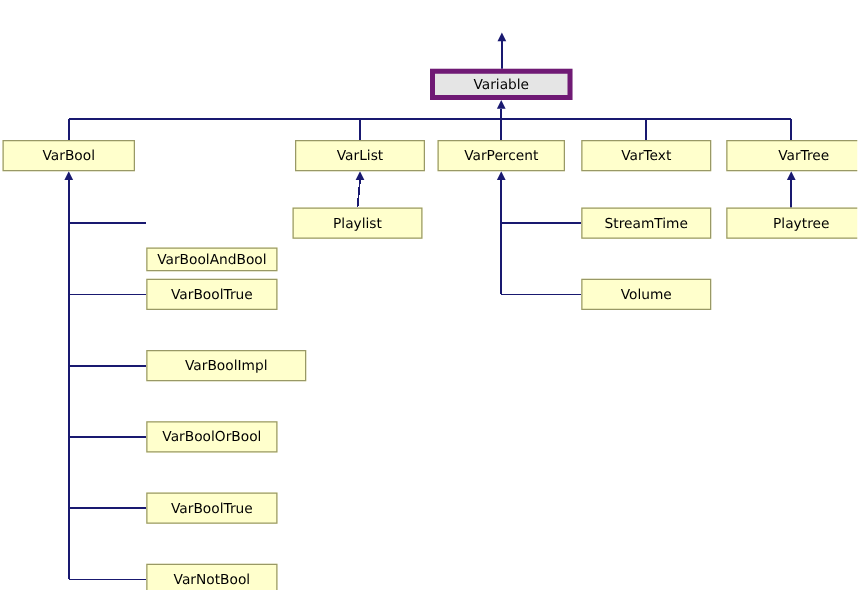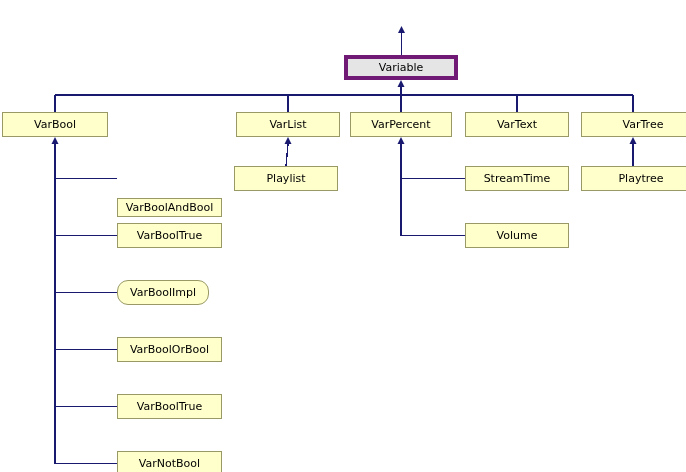--- a/index.html
+++ b/index.html
@@ -115,21 +115,21 @@
     </div>
     <div class="node filled" style="left: 581px; top: 166px; width: 120px; height: 25px;">
       <span class="node-label">Playtree</span>
     </div>
     <div class="node filled" style="left: 117px; top: 223px; width: 105px; height: 25px;">
       <span class="node-label">VarBoolTrue</span>
     </div>
     <div class="node filled" style="left: 465px; top: 223px; width: 104px; height: 25px;">
       <span class="node-label">Volume</span>
     </div>
-    <div class="node filled" style="left: 117px; top: 280px; width: 92px; height: 25px; border-radius: 11px;">
+    <div class="node filled" style="left: 117px; top: 280px; width: 128px; height: 25px;">
       <span class="node-label">VarBoolImpl</span>
     </div>
     <div class="node filled" style="left: 117px; top: 337px; width: 105px; height: 25px;">
       <span class="node-label">VarBoolOrBool</span>
     </div>
     <div class="node filled" style="left: 117px; top: 394px; width: 105px; height: 25px;">
       <span class="node-label">VarBoolTrue</span>
     </div>
     <div class="node filled" style="left: 117px; top: 451px; width: 105px; height: 25px;">
       <span class="node-label">VarNotBool</span>

